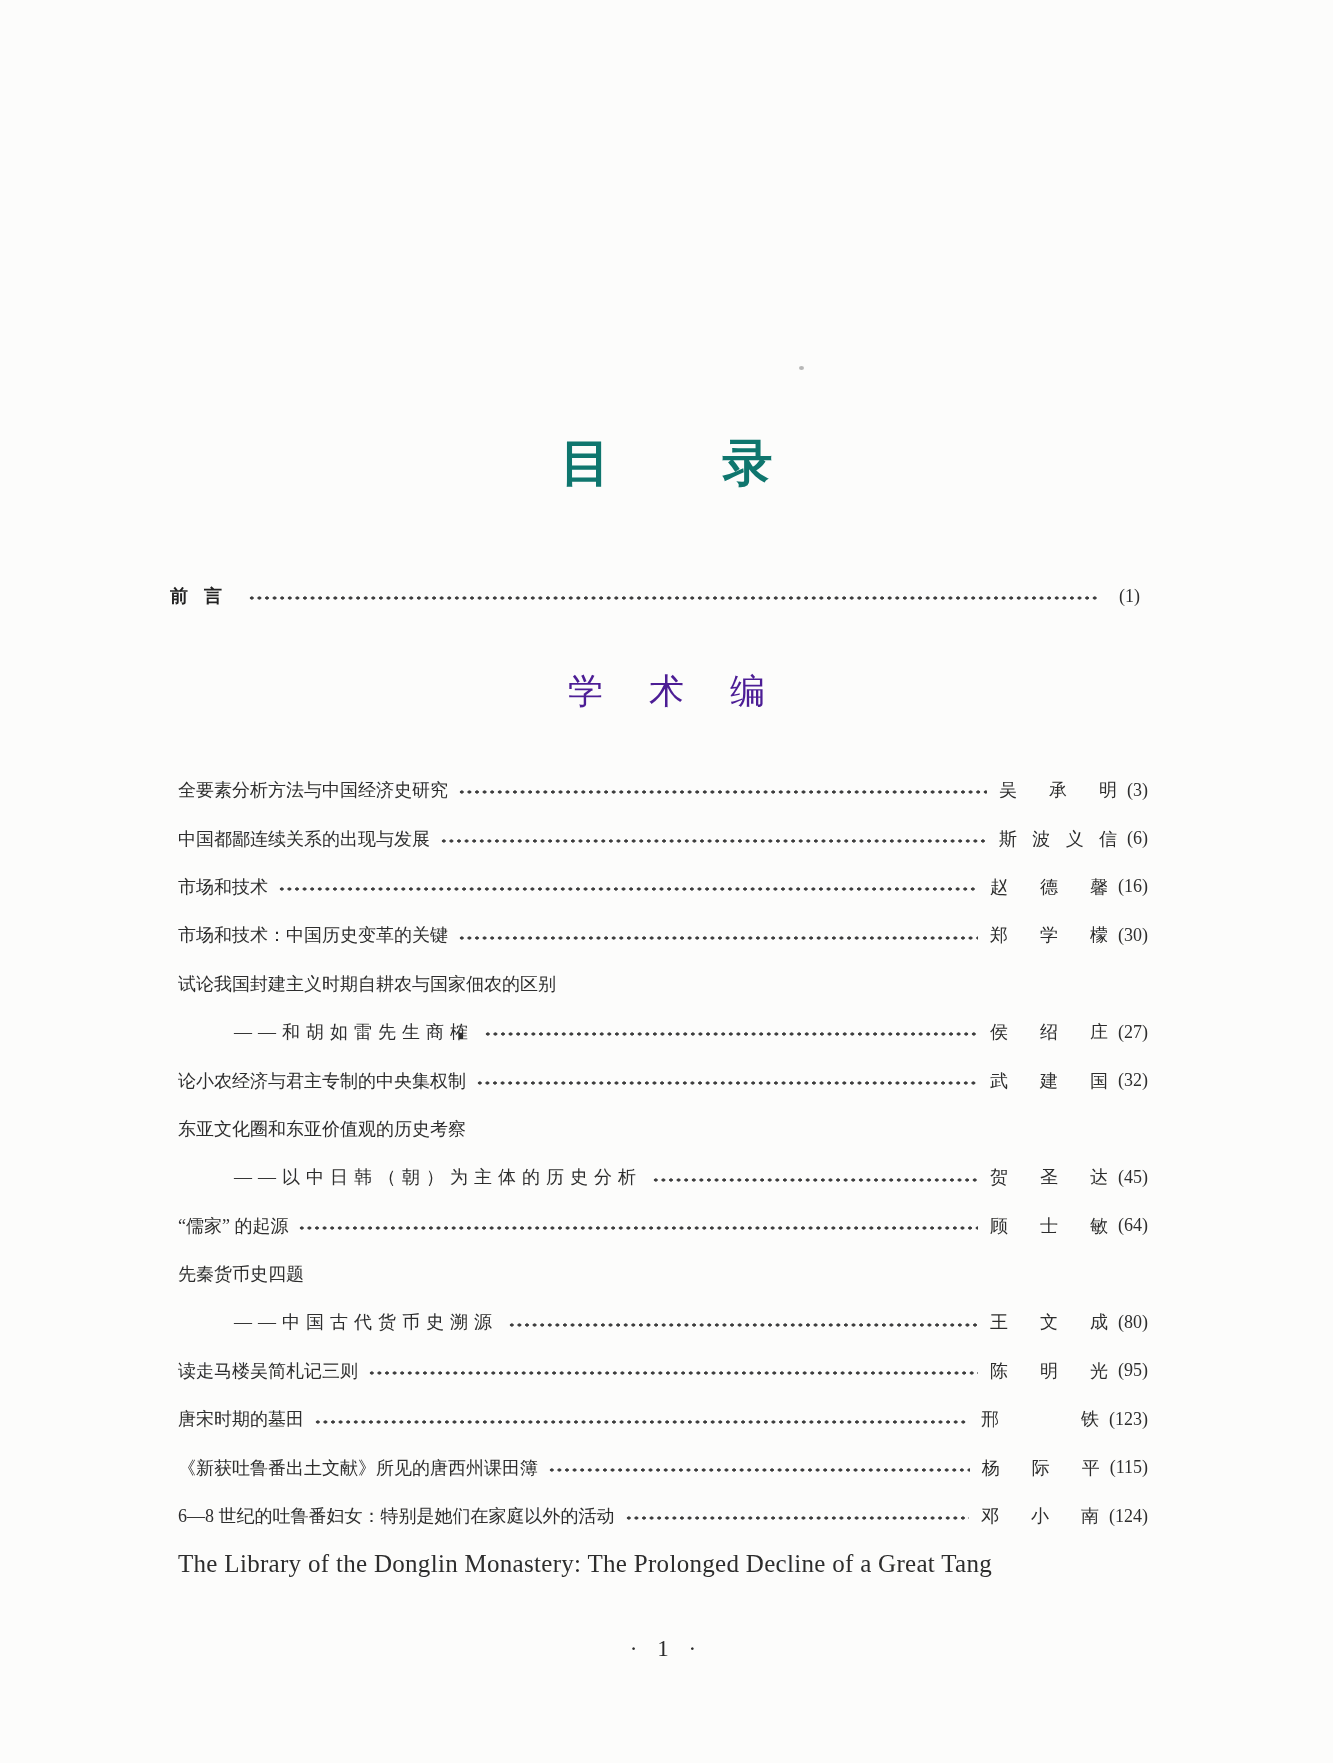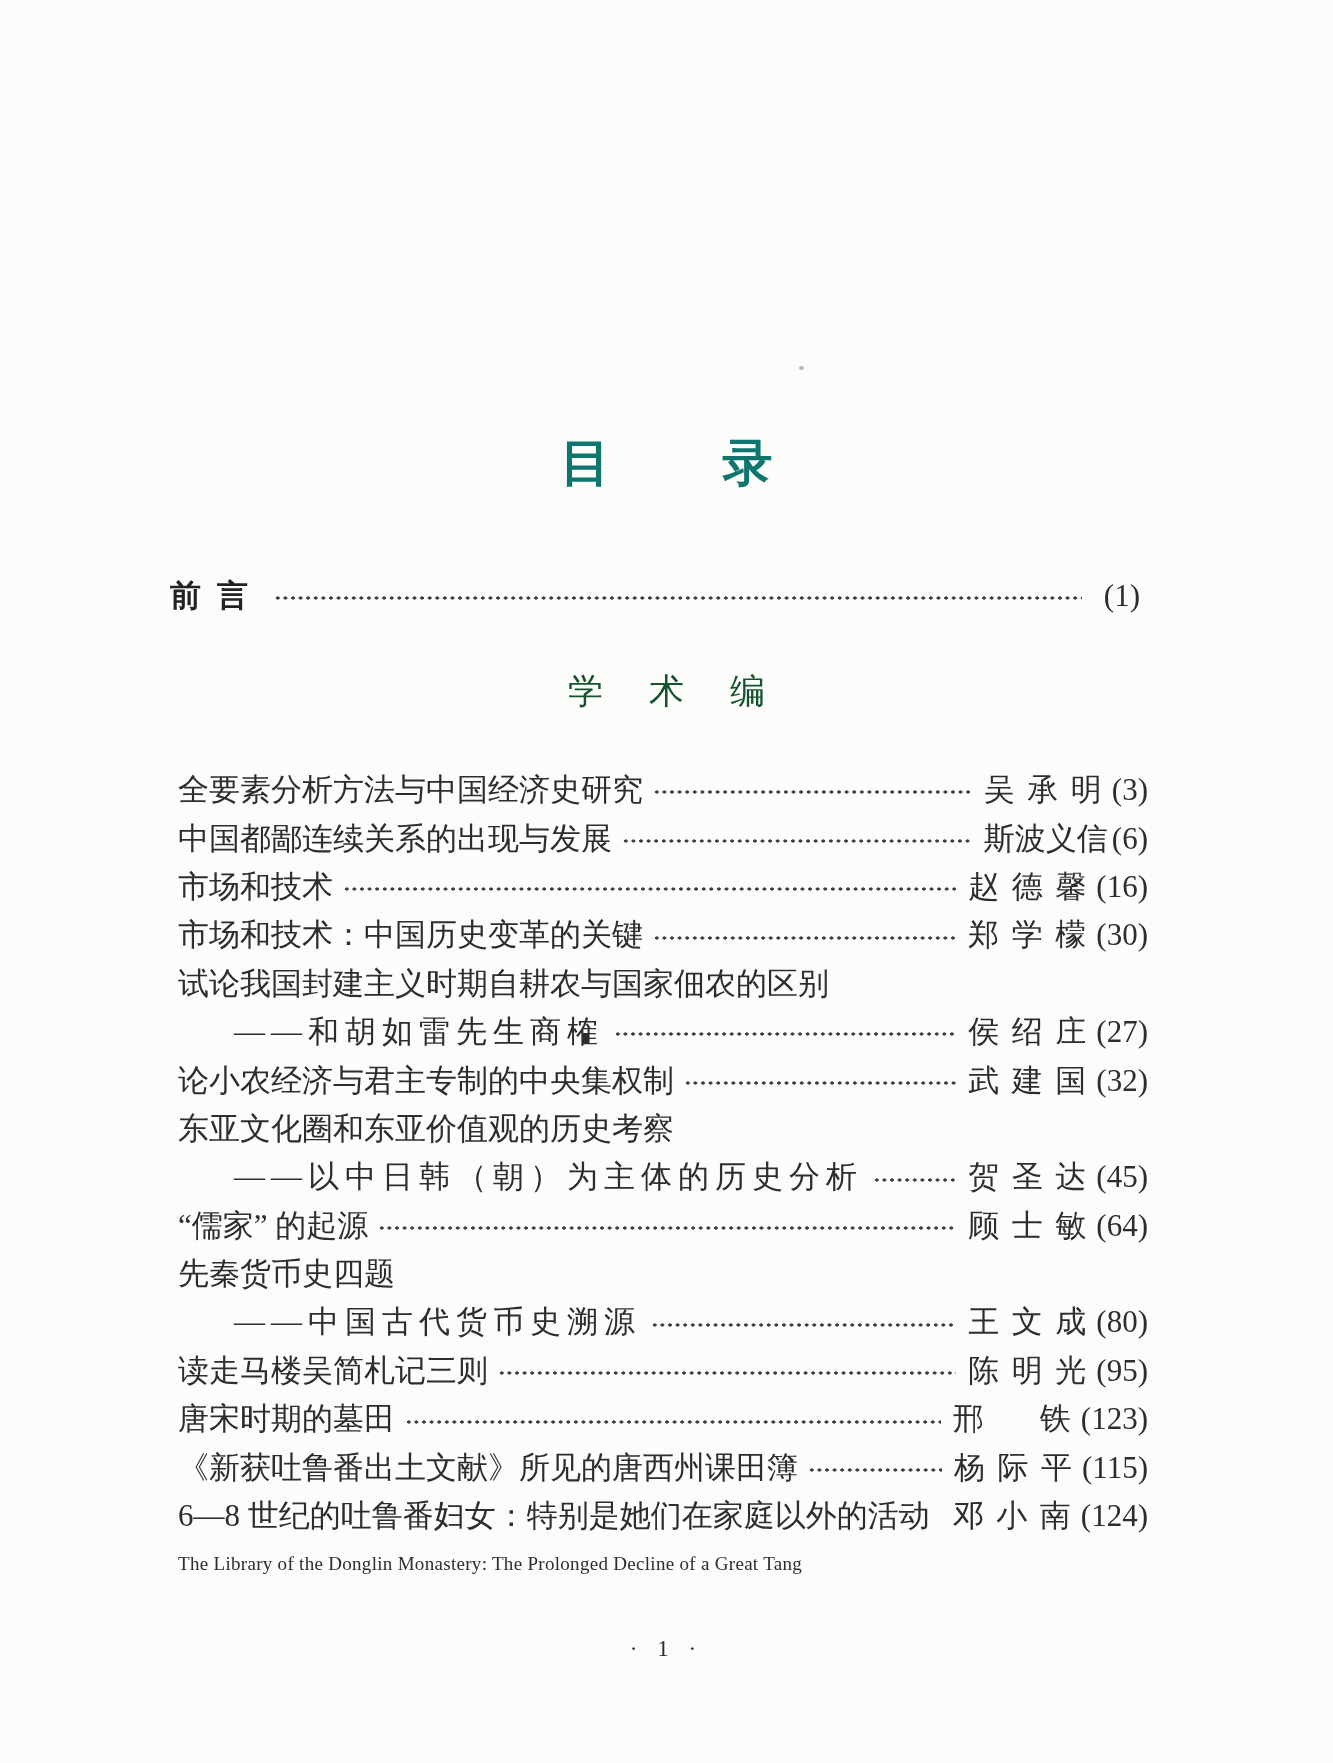--- a/index.html
+++ b/index.html
@@ -31,29 +31,29 @@
     white-space: nowrap;
   }
   .section-heading {
     position: absolute;
     top: 668px;
     left: 0;
     width: 100%;
     box-sizing: border-box;
     text-align: center;
     font-size: 35px;
-    color: #14532d;
+    color: #4c1d95;
     letter-spacing: 46px;
     padding-left: 46px;
     white-space: nowrap;
   }
   .row {
     display: flex;
     align-items: center;
-    font-size: 31px;
+    font-size: 18px;
     height: 48.4px;
   }
   .row .title { white-space: nowrap; }
   .row.indent { padding-left: 56px; align-items: center; }
   .row.indent .title { letter-spacing: 6px; }
   .leader {
     flex: 1 1 auto;
     align-self: stretch;
     margin: 0 12px 0 10px;
     background-image: radial-gradient(circle, #3c3c3c 1.5px, rgba(0,0,0,0) 1.7px);
@@ -84,21 +84,21 @@
     font-weight: bold;
     letter-spacing: 16px;
     color: #222;
   }
   .toc {
     position: absolute;
     top: 766px;
     left: 178px;
     width: 970px;
   }
-  .english-row { font-size: 19px; letter-spacing: 0.3px; }
+  .english-row { font-size: 25px; letter-spacing: 0.3px; }
   .footer {
     position: absolute;
     top: 1636px;
     left: 0;
     width: 100%;
     text-align: center;
     font-size: 23px;
     letter-spacing: 7px;
     color: #2d2d2d;
   }

